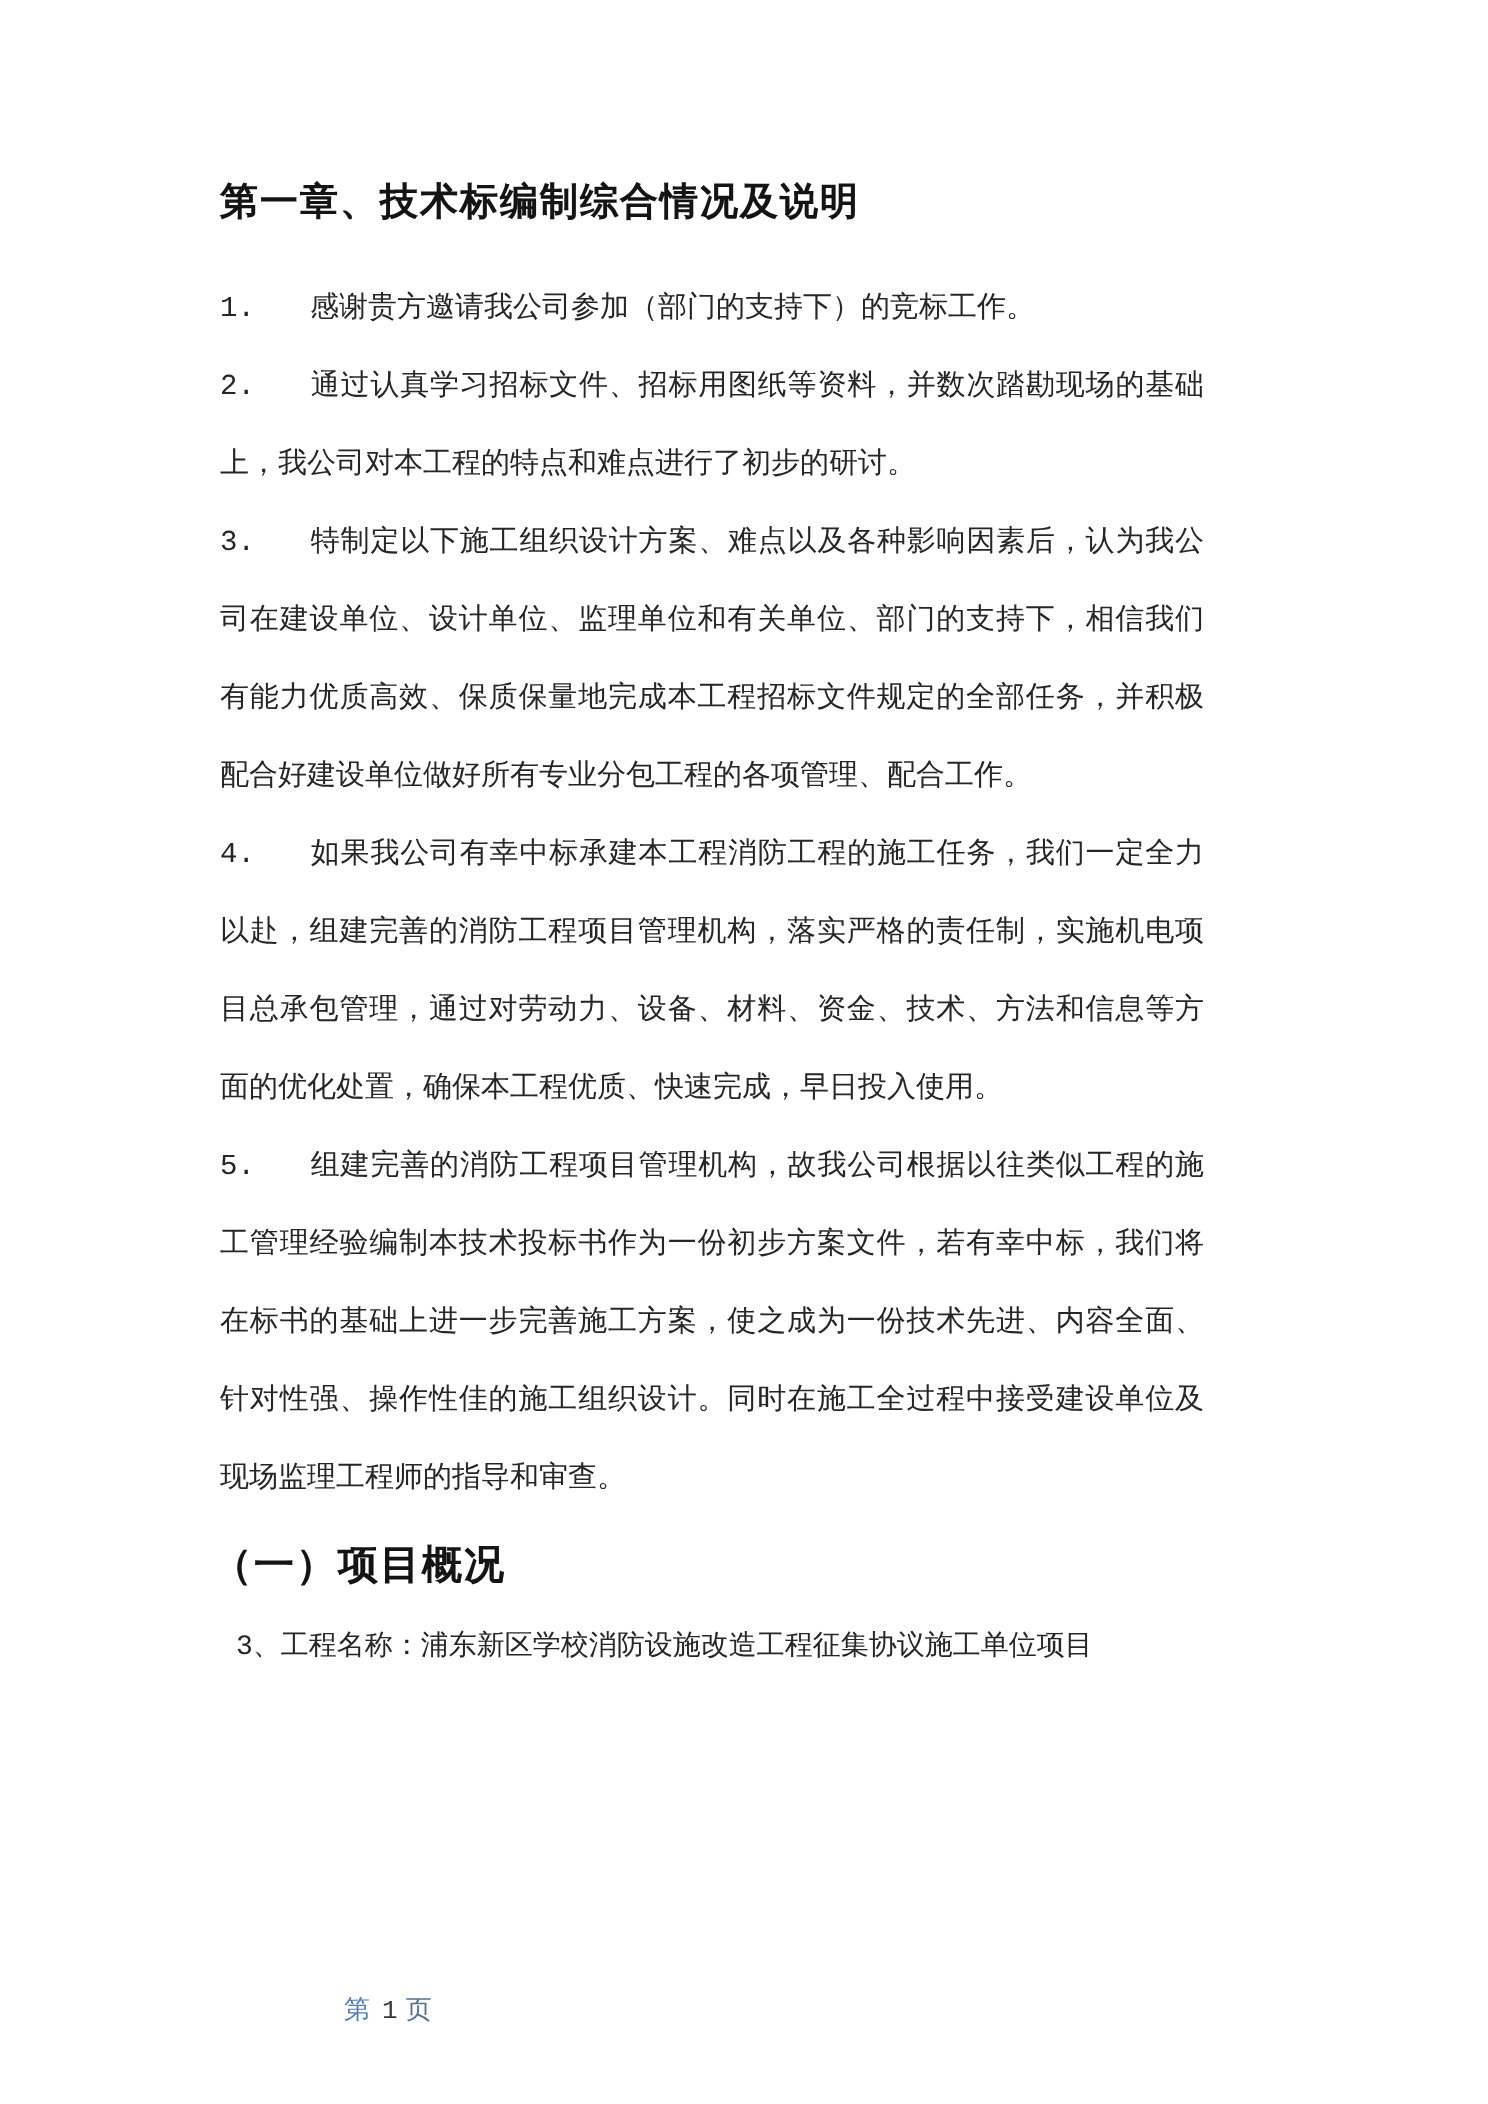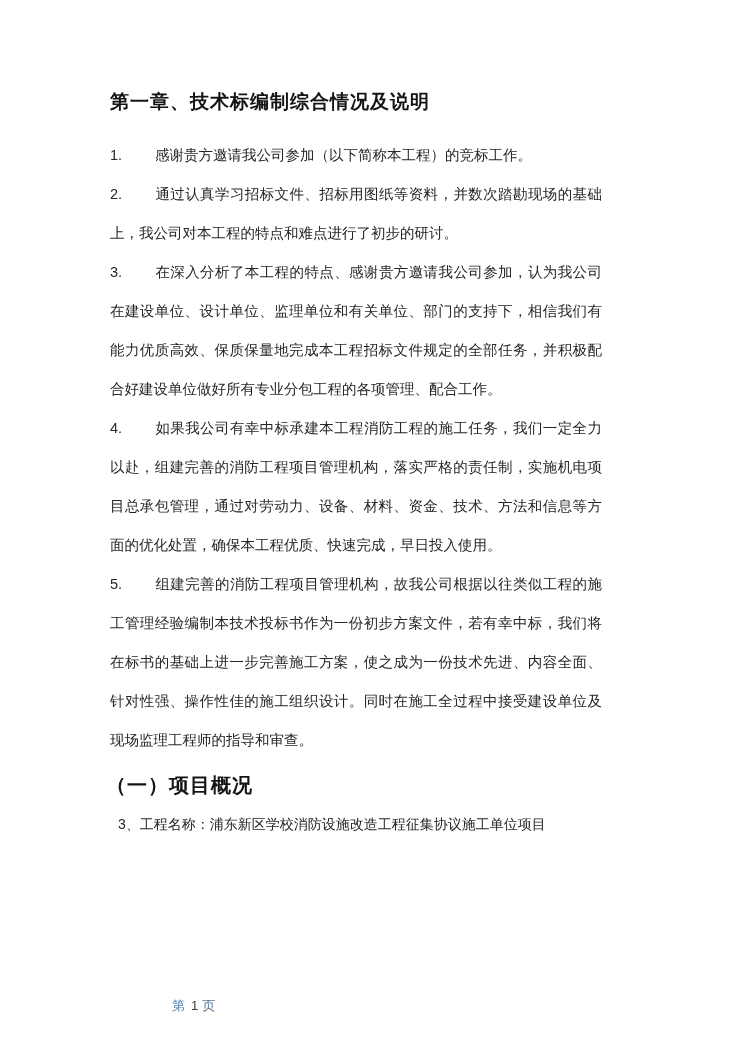--- a/index.html
+++ b/index.html
@@ -6,21 +6,21 @@
     margin: 0;
     padding: 0;
     background: #ffffff;
   }
   .page {
     position: relative;
     width: 744px;
     height: 1052px;
     background: #ffffff;
     overflow: hidden;
-    font-family: Liberation Sans, sans-serif;
+    font-family: Liberation Mono, monospace;
     color: #262626;
   }
   .content {
     position: absolute;
     left: 110px;
     top: 88px;
     width: 492px;
   }
   .chapter-title {
     font-size: 19px;
@@ -78,25 +78,25 @@
   .footer .f-suffix { color: #55738e; }
 </style>
 </head>
 <body>
 
 <div class="page">
   <div class="content">
 
     <h1 class="chapter-title">第一章、技术标编制综合情况及说明</h1>
 
-    <p class="para"><span class="pnum">1.</span><span>感谢贵方邀请我公司参加（以下简称本工程）的竞标工作。</span></p>
+    <p class="para"><span class="pnum">1.</span><span>感谢贵方邀请我公司参加（部门的支持下）的竞标工作。</span></p>
 
     <p class="para"><span class="pnum">2.</span><span>通过认真学习招标文件、招标用图纸等资料，并数次踏勘现场的基础上，我公司对本工程的特点和难点进行了初步的研讨。</span></p>
 
-    <p class="para"><span class="pnum">3.</span><span>在深入分析了本工程的特点、感谢贵方邀请我公司参加，认为我公司在建设单位、设计单位、监理单位和有关单位、部门的支持下，相信我们有能力优质高效、保质保量地完成本工程招标文件规定的全部任务，并积极配合好建设单位做好所有专业分包工程的各项管理、配合工作。</span></p>
+    <p class="para"><span class="pnum">3.</span><span>特制定以下施工组织设计方案、难点以及各种影响因素后，认为我公司在建设单位、设计单位、监理单位和有关单位、部门的支持下，相信我们有能力优质高效、保质保量地完成本工程招标文件规定的全部任务，并积极配合好建设单位做好所有专业分包工程的各项管理、配合工作。</span></p>
 
     <p class="para"><span class="pnum">4.</span><span>如果我公司有幸中标承建本工程消防工程的施工任务，我们一定全力以赴，组建完善的消防工程项目管理机构，落实严格的责任制，实施机电项目总承包管理，通过对劳动力、设备、材料、资金、技术、方法和信息等方面的优化处置，确保本工程优质、快速完成，早日投入使用。</span></p>
 
     <p class="para"><span class="pnum">5.</span><span>组建完善的消防工程项目管理机构，故我公司根据以往类似工程的施工管理经验编制本技术投标书作为一份初步方案文件，若有幸中标，我们将在标书的基础上进一步完善施工方案，使之成为一份技术先进、内容全面、针对性强、操作性佳的施工组织设计。同时在施工全过程中接受建设单位及现场监理工程师的指导和审查。</span></p>
 
 
     <h2 class="section-heading">（一）项目概况</h2>
 
     <p class="project-line">3、工程名称：浦东新区学校消防设施改造工程征集协议施工单位项目</p>
   </div>

